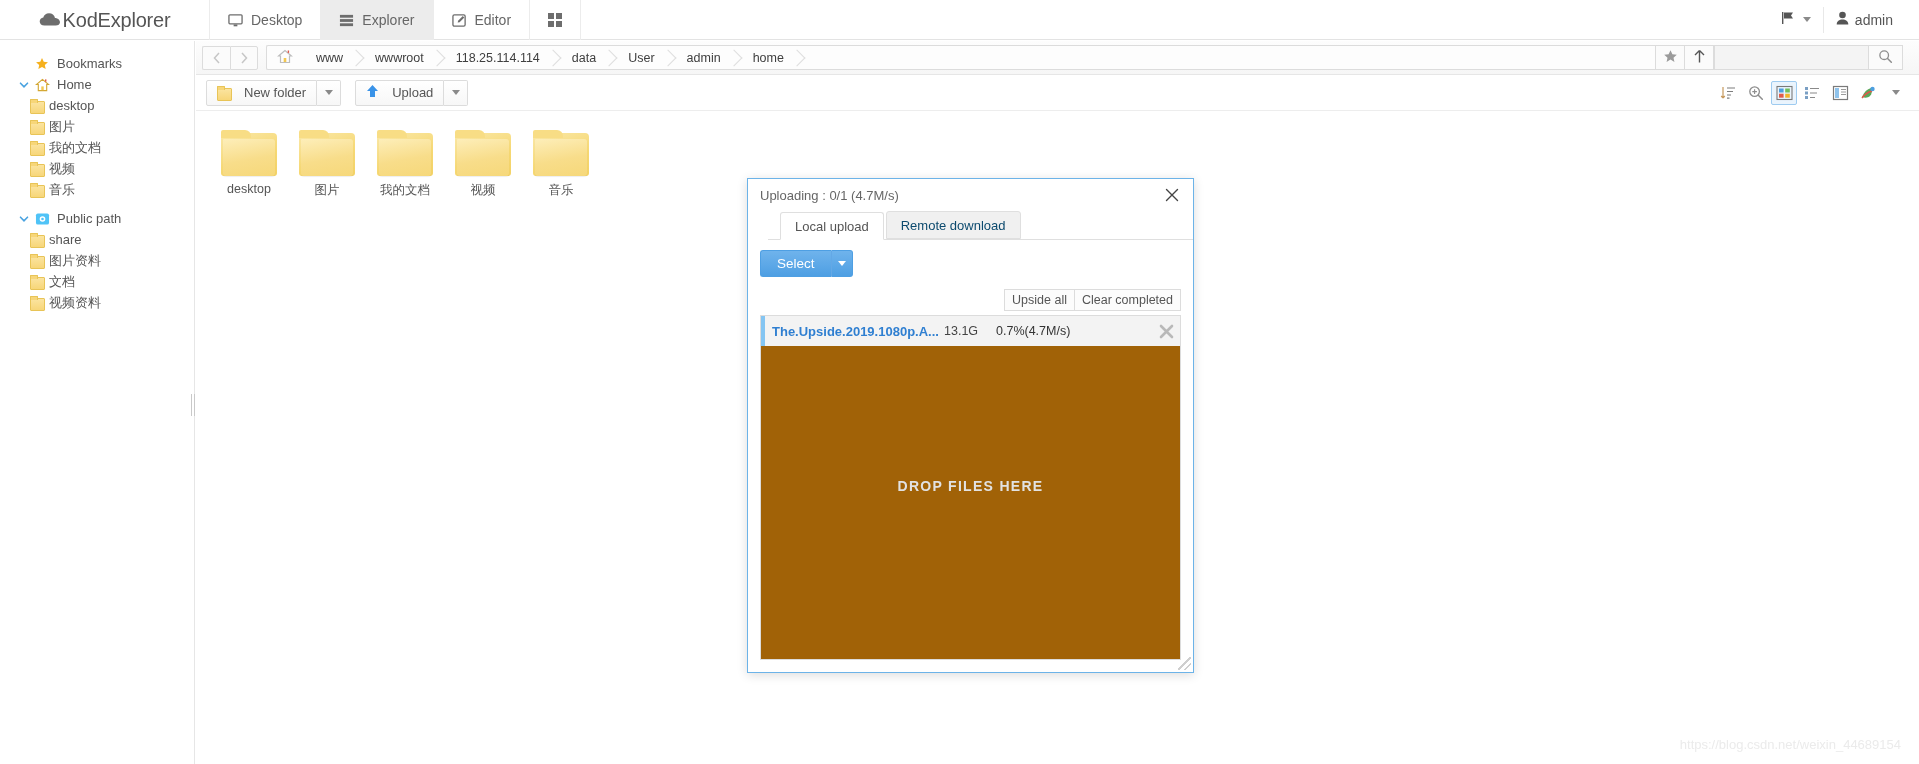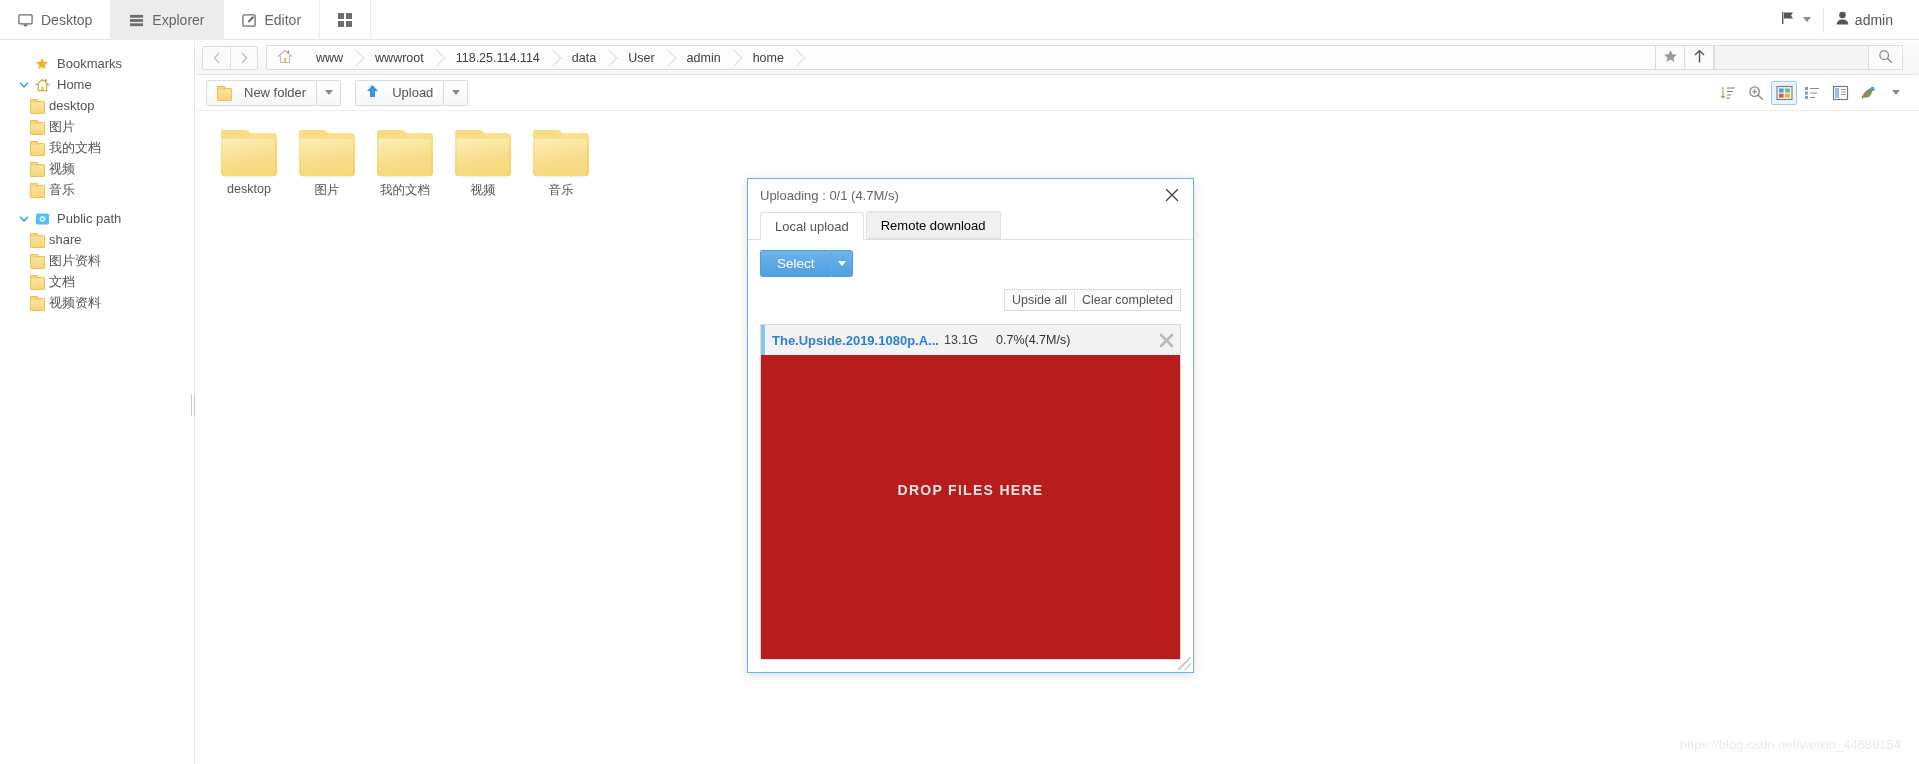--- a/index.html
+++ b/index.html
@@ -234,25 +234,25 @@
     padding: 0 10px 0 12px; cursor: move;
   }
   .dlg-title { font-size: 13px; color:#666; }
   .dlg-close {
     margin-left:auto; width: 22px; height: 22px;
     display:flex; align-items:center; justify-content:center;
     cursor:pointer; color:#555; font-size:17px; line-height:1;
   }
   .dlg-tabs {
     display:flex; align-items:flex-end; padding-left: 12px;
-    border-bottom: 1px solid #dfdfdf; height: 29px;
+    border-bottom: 1px solid #dfdfdf; height: 29px; margin-left: 20px;
   }
   .dtab {
     height: 28px; padding: 0 14px; display:flex; align-items:center;
-    font-size: 13px; color:#000000; cursor:pointer;
+    font-size: 13px; color:#0c4a6e; cursor:pointer;
     border: 1px solid #dfdfdf; border-radius: 3px 3px 0 0;
     background: #f0f0f0; margin-right: 2px;
   }
   .dtab.active { background:#fff; border-bottom-color:#fff; margin-bottom:-1px; color:#555; }
   .dlg-body { flex:1; padding: 10px 12px 12px 12px; display:flex; flex-direction:column; }
   .dlg-actions { display:flex; align-items:center; height: 27px; }
   .select-btn {
     display:flex; align-items:center; height: 27px; padding: 0 16px;
     background: linear-gradient(180deg,#6fb3ec,#4e9fe3); color:#fff;
     font-size: 13.5px; border-radius: 3px 0 0 3px; cursor:pointer;
@@ -264,21 +264,21 @@
     border-left: 1px solid #63a8e6; border-radius: 0 3px 3px 0; cursor:pointer;
   }
   .clear-group { margin-left:auto; display:flex; align-items:stretch; margin-top: 12px; }
   .clear-btn {
     height: 22px; padding: 0 7px; display:flex; align-items:center;
     font-size: 12.5px; color:#555; background:#fcfcfc; border:1px solid #dcdcdc;
     cursor:pointer;
   }
   .clear-btn + .clear-btn { border-left:none; }
   .upload-list {
-    margin-top: 13px; flex:1; border:1px solid #dcdcdc; background:#b91c1c;
+    margin-top: 4px; flex:1; border:1px solid #dcdcdc; background:#a16207;
     position:relative; overflow:hidden;
   }
   .ul-row {
     display:flex; align-items:center; height: 30px;
     background: #f3f3f3; border-left: 4px solid #84c5f2;
     padding-left: 7px; font-size: 12.5px;
   }
   .ul-name {
     color:#2f7fd1; font-weight:bold; font-size: 13px;
     width: 172px; white-space:nowrap; overflow:hidden; text-overflow:ellipsis;
@@ -300,20 +300,28 @@
     background:
       linear-gradient(135deg, transparent 0 45%, #cfcfcf 45% 55%, transparent 55% 100%) no-repeat,
       linear-gradient(135deg, transparent 0 70%, #cfcfcf 70% 80%, transparent 80% 100%) no-repeat;
     background-size: 100% 100%, 100% 100%;
   }
 </style>
 </head>
 <body>
 
 <div class="header">
+  <div class="brand">
+    <span class="cloud">
+      <svg width="22" height="15" viewBox="0 0 22 15">
+          <path d="M5.5 13.5C2.6 13.5.7 11.7.7 9.4c0-2 1.5-3.7 3.6-4C4.9 3 7.2 1.2 10 1.2c3 0 5.5 2 6 4.8 2.8.1 5 2 5 4.2 0 2-1.9 3.3-4.3 3.3z" fill="#6d6d6d"></path>
+        </svg>
+    </span>
+    <span>KodExplorer</span>
+  </div>
 
   <div class="nav-tabs">
     <div class="nav-tab">
       <span class="ti">
         <svg width="15" height="15" viewBox="0 0 16 16">
             <rect x="1" y="2" width="14" height="9.5" rx="1" fill="none" stroke="#6d6d6d" stroke-width="1.4"></rect>
             <rect x="6" y="12.2" width="4" height="2" fill="#6d6d6d"></rect>
           </svg>
       </span>
       <span>Desktop</span>

